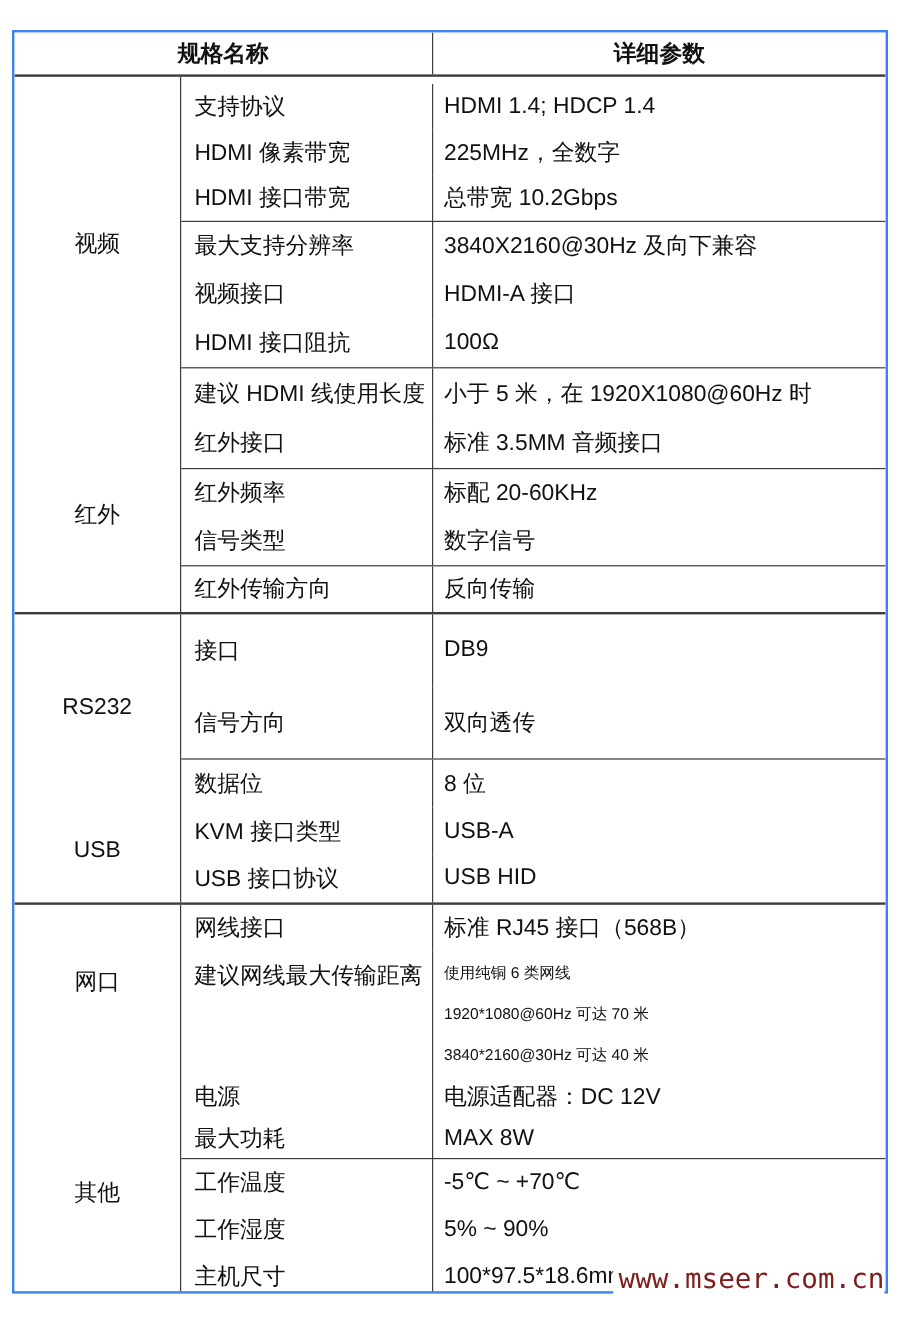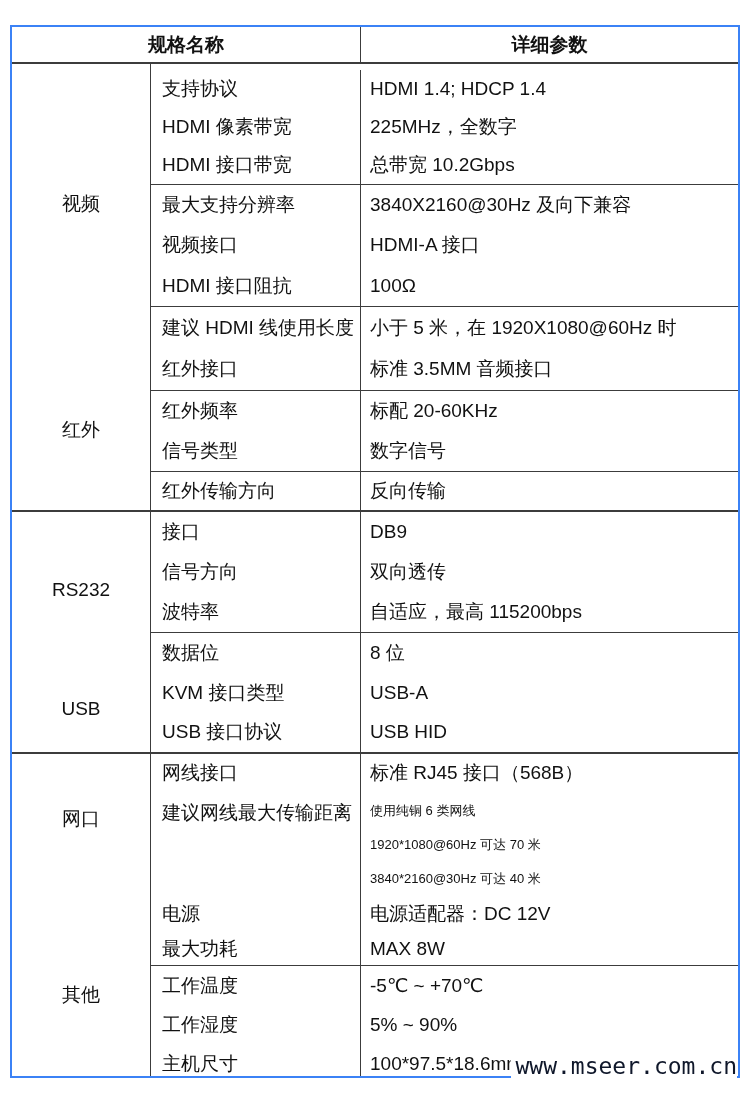--- a/index.html
+++ b/index.html
@@ -51,21 +51,21 @@
   .h-s2a { height:121px; }
   .h-s2b { height:119px; }
   .h-s3a { height:212px; }
   .h-s3b { height:118px; }
   .r38 { flex:0 0 38px; }
   .r104 { flex:0 0 104px; }
   .r35 { flex:0 0 35px; }
   .watermark {
     position:absolute; right:13px; top:1051px; height:30px; line-height:30px;
     font-family:"DejaVu Sans Mono","Liberation Mono",monospace;
-    font-size:23px; color:#0f172a; background:#ffffff; padding-left:4px;
+    font-size:23px; color:#7f1d1d; background:#ffffff; padding-left:4px;
   }
 </style>
 </head>
 <body>
 
 <div class="spec-table">
 
   <div class="thead">
     <div class="th th-name">规格名称</div>
     <div class="th th-value">详细参数</div>
@@ -141,24 +141,20 @@
     </div>
     <div class="bcol">
       <div class="block h-s2a">
         <div class="row">
           <div class="rname">接口</div>
           <div class="rvalue">DB9</div>
         </div>
         <div class="row">
           <div class="rname">信号方向</div>
           <div class="rvalue">双向透传</div>
-        </div>
-        <div class="row">
-          <div class="rname">波特率</div>
-          <div class="rvalue">自适应，最高 115200bps</div>
         </div>
       </div>
       <div class="block h-s2b">
         <div class="row">
           <div class="rname">数据位</div>
           <div class="rvalue">8 位</div>
         </div>
         <div class="row">
           <div class="rname">KVM 接口类型</div>
           <div class="rvalue">USB-A</div>

